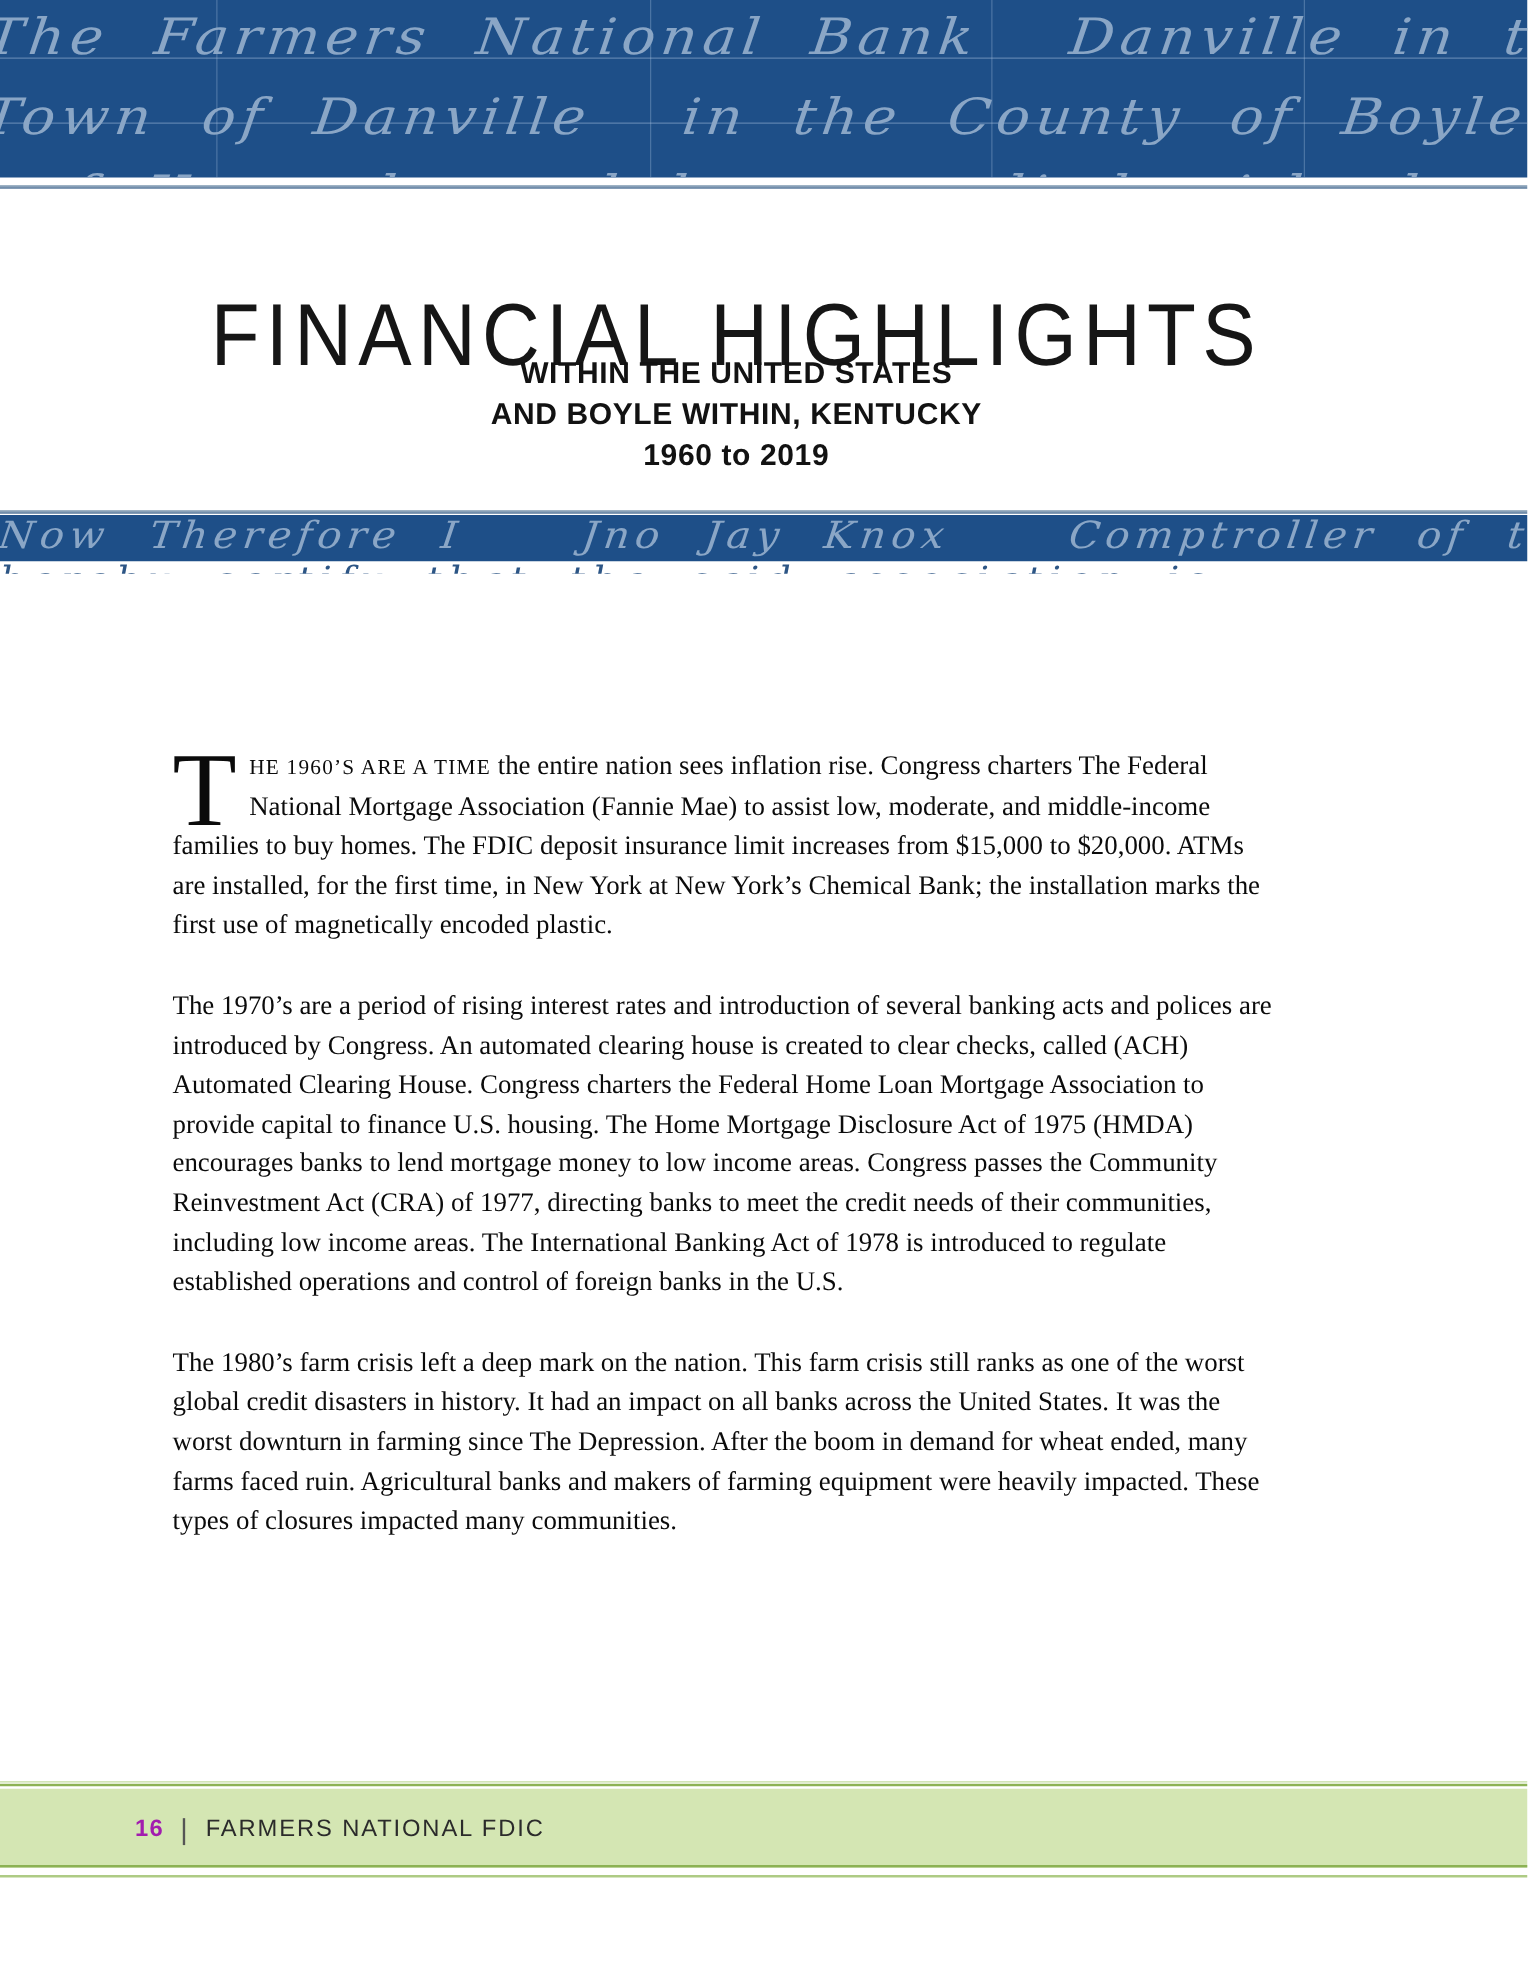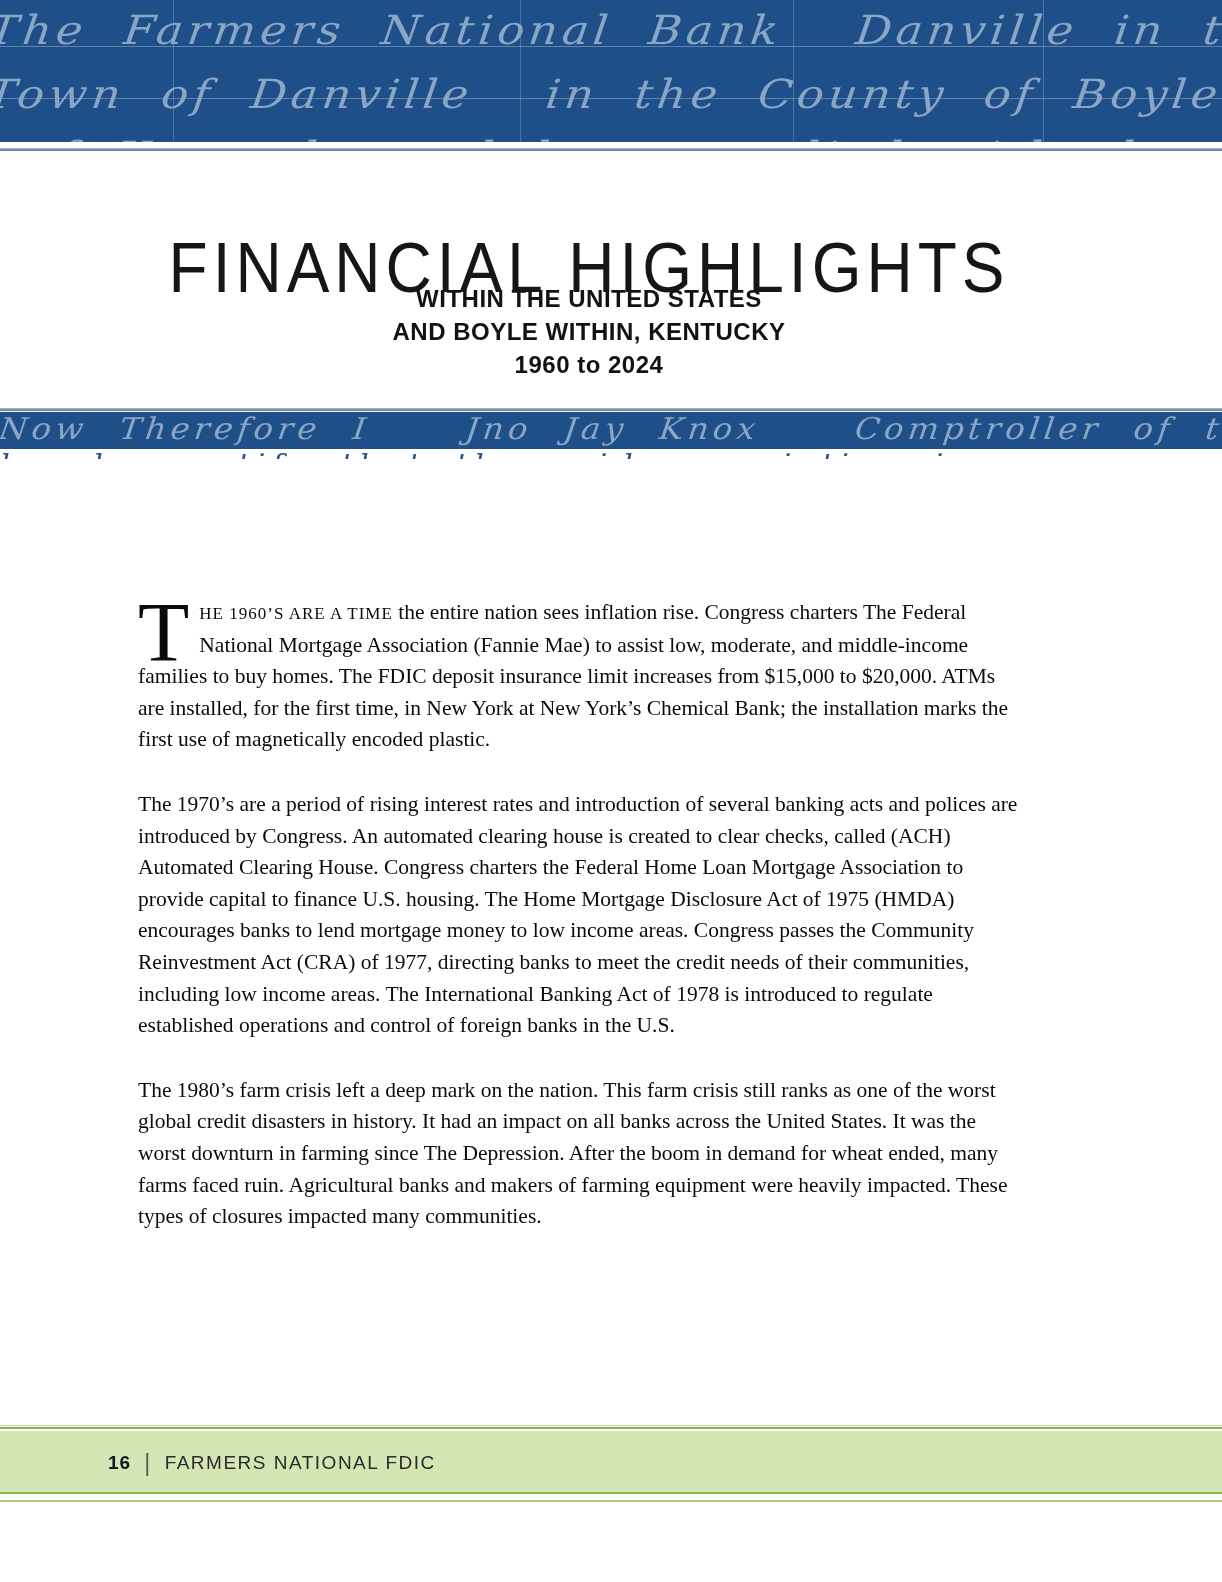--- a/index.html
+++ b/index.html
@@ -54,21 +54,21 @@
   .lead-caps{text-transform:uppercase;font-size:17px;letter-spacing:1px;text-align:center;}
 
   
   .band-top-hair{position:absolute;top:1425px;left:0;width:1222px;height:1px;background:#c2dba0;}
   .band-top{position:absolute;top:1427px;left:0;width:1222px;height:2px;background:#8cb254;}
   .band{position:absolute;top:1431px;left:0;width:1222px;height:61px;
         background:#d4e6b3;border-bottom:2px solid #8cb254;}
   .band-sub{position:absolute;top:1500px;left:0;width:1222px;height:2px;background:#aecb84;}
   .footer-text{position:absolute;top:19px;left:108px;font-size:19px;
         color:#2b2b2b;letter-spacing:1.5px;white-space:nowrap;}
-  .page-num{font-weight:700;color:#0f172a;letter-spacing:1px;}
+  .page-num{font-weight:700;color:#a21caf;letter-spacing:1px;}
   .sep{font-weight:300;color:#555;margin:0 13px;font-size:23px;vertical-align:-2px;}
 </style>
 </head>
 <body>
 
 <div class="page">
 
   <div class="banner">
     <div class="ledger-h" style="top:46px"></div>
     <div class="ledger-h" style="top:98px"></div>
@@ -79,21 +79,21 @@
     <div class="script bs1">The Farmers National Bank  Danville in the</div>
     <div class="script bs2">Town of Danville  in the County of Boyle and State-</div>
     <div class="script bs3">of Kentucky and has complied with the provisions</div>
   </div>
   <div class="rule-steel rule-1"></div>
 
   <h1 class="title">FINANCIAL HIGHLIGHTS</h1>
   <div class="subtitle">
     <div>WITHIN THE UNITED STATES</div>
     <div>AND BOYLE WITHIN, KENTUCKY</div>
-    <div>1960 to 2024</div>
+    <div>1960 to 2019</div>
   </div>
 
   <div class="rule-steel rule-2"></div>
   <div class="ribbon">
     <div class="script">Now Therefore I   Jno Jay Knox   Comptroller of the Currency, do</div>
   </div>
   <div class="ribbon-clip">
     <span class="script">hereby certify that the said association is authorized to</span>
   </div>
 

